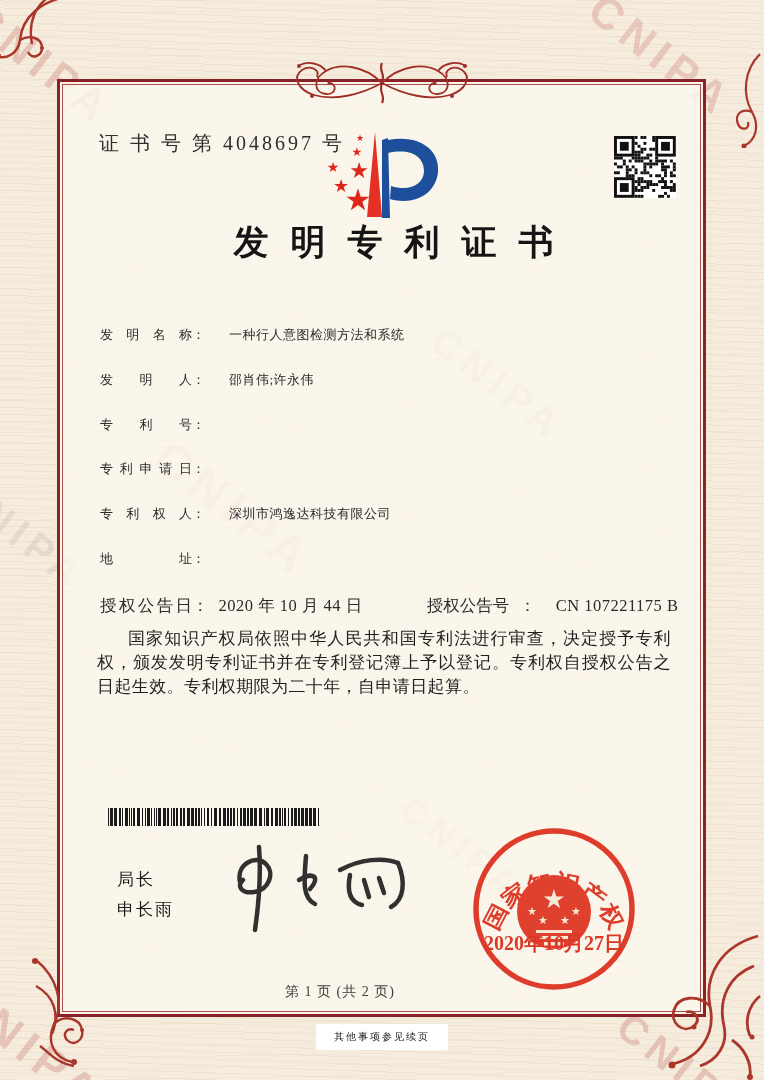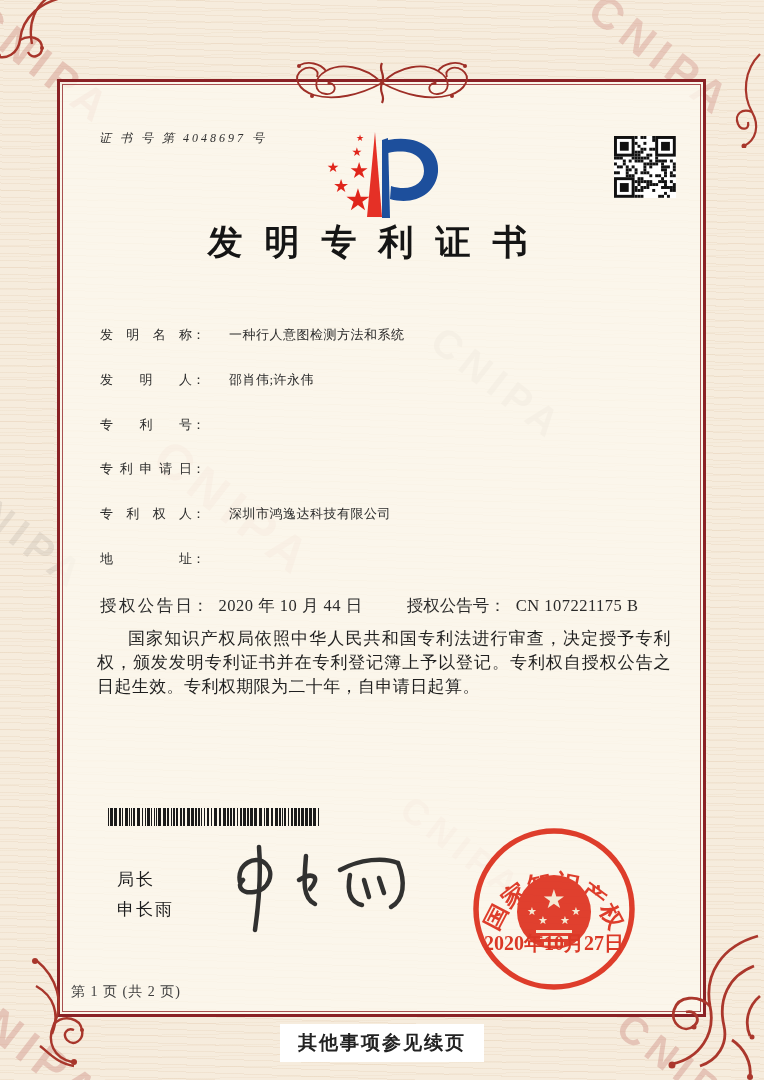--- a/index.html
+++ b/index.html
@@ -21,50 +21,50 @@
   .wm6{left:418px;top:788px;font-size:36px;color:rgba(210,152,140,.28);}
   .wm7{left:-24px;top:972px;font-size:46px;color:rgba(206,140,130,.40);}
   .wm8{left:636px;top:1004px;font-size:40px;color:rgba(206,140,130,.42);}
   
   .frame{position:absolute;left:57px;top:79px;width:643px;height:932px;
          border:3px solid #8a2125;background:rgba(253,248,238,.78);}
   .frame::after{content:"";position:absolute;inset:2px;border:1px solid #a85050;}
   
   .orn{position:absolute;pointer-events:none;}
   
-  .certno{position:absolute;left:99px;top:130px;font-size:12px;letter-spacing:3px;color:#2f2f2f;font-style:italic;}
+  .certno{position:absolute;left:99px;top:130px;font-size:20px;letter-spacing:3px;color:#2f2f2f;}
   .logo{position:absolute;left:318px;top:126px;}
   .qr{position:absolute;left:614px;top:136px;}
-  .title{position:absolute;left:46px;top:219px;width:643px;text-align:center;
+  .title{position:absolute;left:72px;top:219px;width:643px;text-align:center;
          font-size:35px;font-weight:bold;color:#151515;letter-spacing:22px;text-indent:22px;}
   
   .row{position:absolute;left:100px;font-size:13px;color:#2b2b2b;display:flex;line-height:25px;}
   .row .lbl{display:inline-block;width:92px;text-align:justify;text-align-last:justify;}
   .row .val{margin-left:24px;letter-spacing:.5px;}
   .r0{top:322px}.r1{top:367px}.r2{top:412px}.r3{top:456px}.r4{top:501px}.r5{top:546px}
   .r5 .val{width:458px;}
   .grant{position:absolute;left:100px;top:593px;font-size:16.5px;color:#2b2b2b;display:flex;line-height:25px;align-items:center;}
   .grant .lbl{display:inline-block;width:92px;text-align:justify;text-align-last:justify;}
   .grant .val{margin-left:10px;letter-spacing:.5px;}
-  .grant .pair2{margin-left:44px;display:flex;}
+  .grant .pair2{margin-left:64px;display:flex;gap:10px;}
   
   .para{position:absolute;left:97px;width:574px;font-size:17px;line-height:24px;
         color:#1f1f1f;text-indent:31px;text-align:justify;letter-spacing:.4px;}
   .p1{top:627px}.p2{top:699px}
   
   .barcode{position:absolute;left:108px;top:808px;}
   .signer{position:absolute;left:117px;font-family:Liberation Sans, sans-serif;
           font-size:17px;color:#1d1d1d;letter-spacing:2px;}
   .st{top:868px}.sn{top:898px}
   .sig{position:absolute;left:222px;top:842px;}
   .seal{position:absolute;left:465px;top:820px;mix-blend-mode:multiply;opacity:.93;}
-  .pageno{position:absolute;left:71px;top:983px;width:566px;text-align:left;
+  .pageno{position:absolute;left:57px;top:983px;width:566px;text-align:center;
           font-size:14px;color:#3c3c3c;letter-spacing:1px;}
   .footnote{position:absolute;left:0;right:0;top:1024px;margin:0 auto;width:fit-content;
-            background:#ffffff;padding:6px 18px;font-size:19px;color:#222;letter-spacing:2px;font-weight:bold;}
+            background:#ffffff;padding:6px 18px;font-size:10px;color:#222;letter-spacing:2px;}
 </style>
 </head>
 <body>
 
 <div class="page">
 
   <div class="wm wm1">CNIPA</div>
   <div class="wm wm2">CNIPA</div>
   <div class="wm wm3">CNIPA</div>
   <div class="wm wm4">CNIPA</div>

